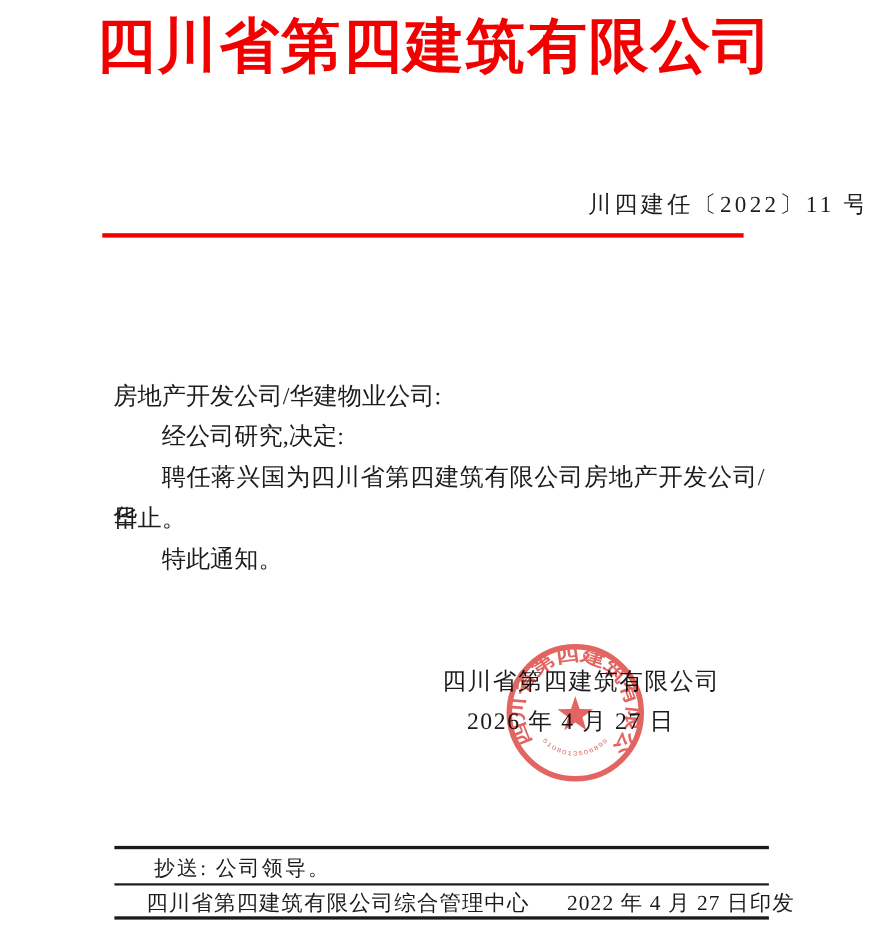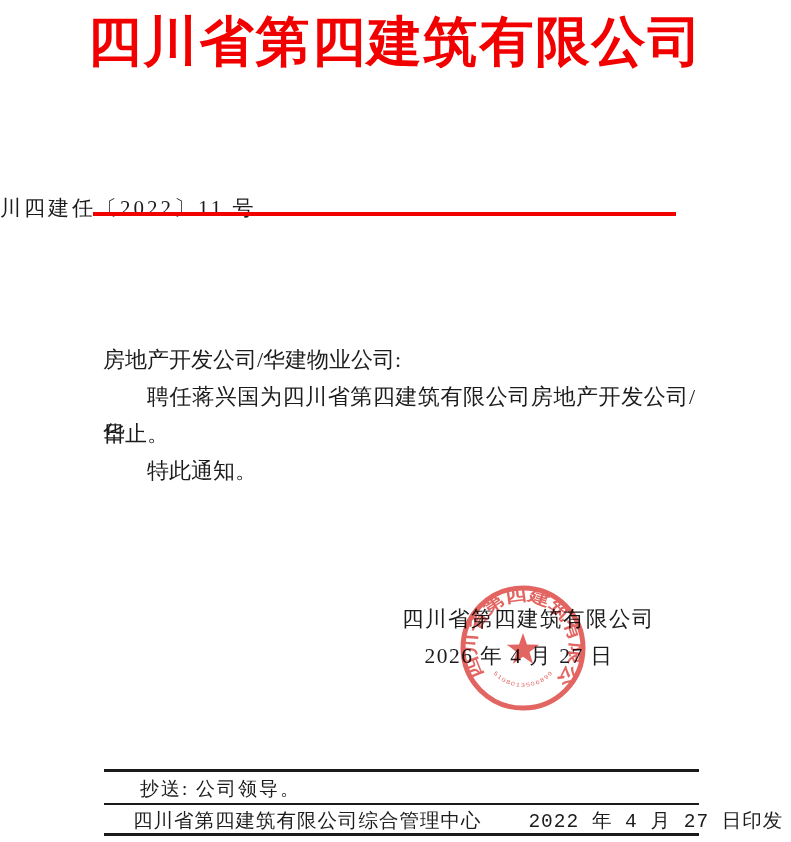--- a/index.html
+++ b/index.html
@@ -14,24 +14,23 @@
   .letterhead{
     position:absolute;left:0;top:6px;width:791px;
     text-align:center;
     font-size:54px;font-weight:bold;
     letter-spacing:2px;
     color:#f20000;
     white-space:nowrap;
   }
   .doc-number{
     position:absolute;left:0;top:172px;width:791px;
-    text-align:left;
+    text-align:right;
     font-size:21px;letter-spacing:3px;
     white-space:nowrap;
-    margin-top:22px;
   }
   .red-rule{
     position:absolute;left:93px;top:212px;
     width:583px;height:4px;
     background:#f10000;
   }
   .notice-title{
     position:absolute;left:0;top:256px;width:791px;
     text-align:center;
     font-size:31px;font-weight:bold;
@@ -72,36 +71,37 @@
   .rule.r2{top:803px;height:2px;}
   .rule.r3{top:833px;height:3px;}
   .cc-line{
     position:absolute;left:140px;top:776px;
     font-size:19px;letter-spacing:2px;white-space:nowrap;text-align:right;
   }
   .issuer-line{
     position:absolute;left:133px;top:807px;
     font-size:19.5px;letter-spacing:1px;white-space:nowrap;
   }
-  .issuer-line .issue-date{margin-left:41px;font-family:Liberation Mono, monospace;}
+  .issuer-line .issue-date{margin-left:28px;}
 </style>
 </head>
 <body>
 
 <div class="page">
 
   <div class="letterhead">四川省第四建筑有限公司</div>
 
   <div class="doc-number">川四建任〔2022〕11 号</div>
 
   <div class="red-rule"></div>
 
 
   <div class="body-block">
     <div class="body-line">房地产开发公司/华建物业公司:</div>
+    <div class="body-line indent">经公司研究,决定:</div>
     <div class="body-line indent fill">聘任蒋兴国为四川省第四建筑有限公司房地产开发公司/华</div>
     <div class="body-line">日止。</div>
     <div class="body-line indent">特此通知。</div>
   </div>
 
   <div class="signoff">
     <div class="company">四川省第四建筑有限公司</div>
     <div class="date">2026 年 4 月 27 日</div>
   </div>
 

